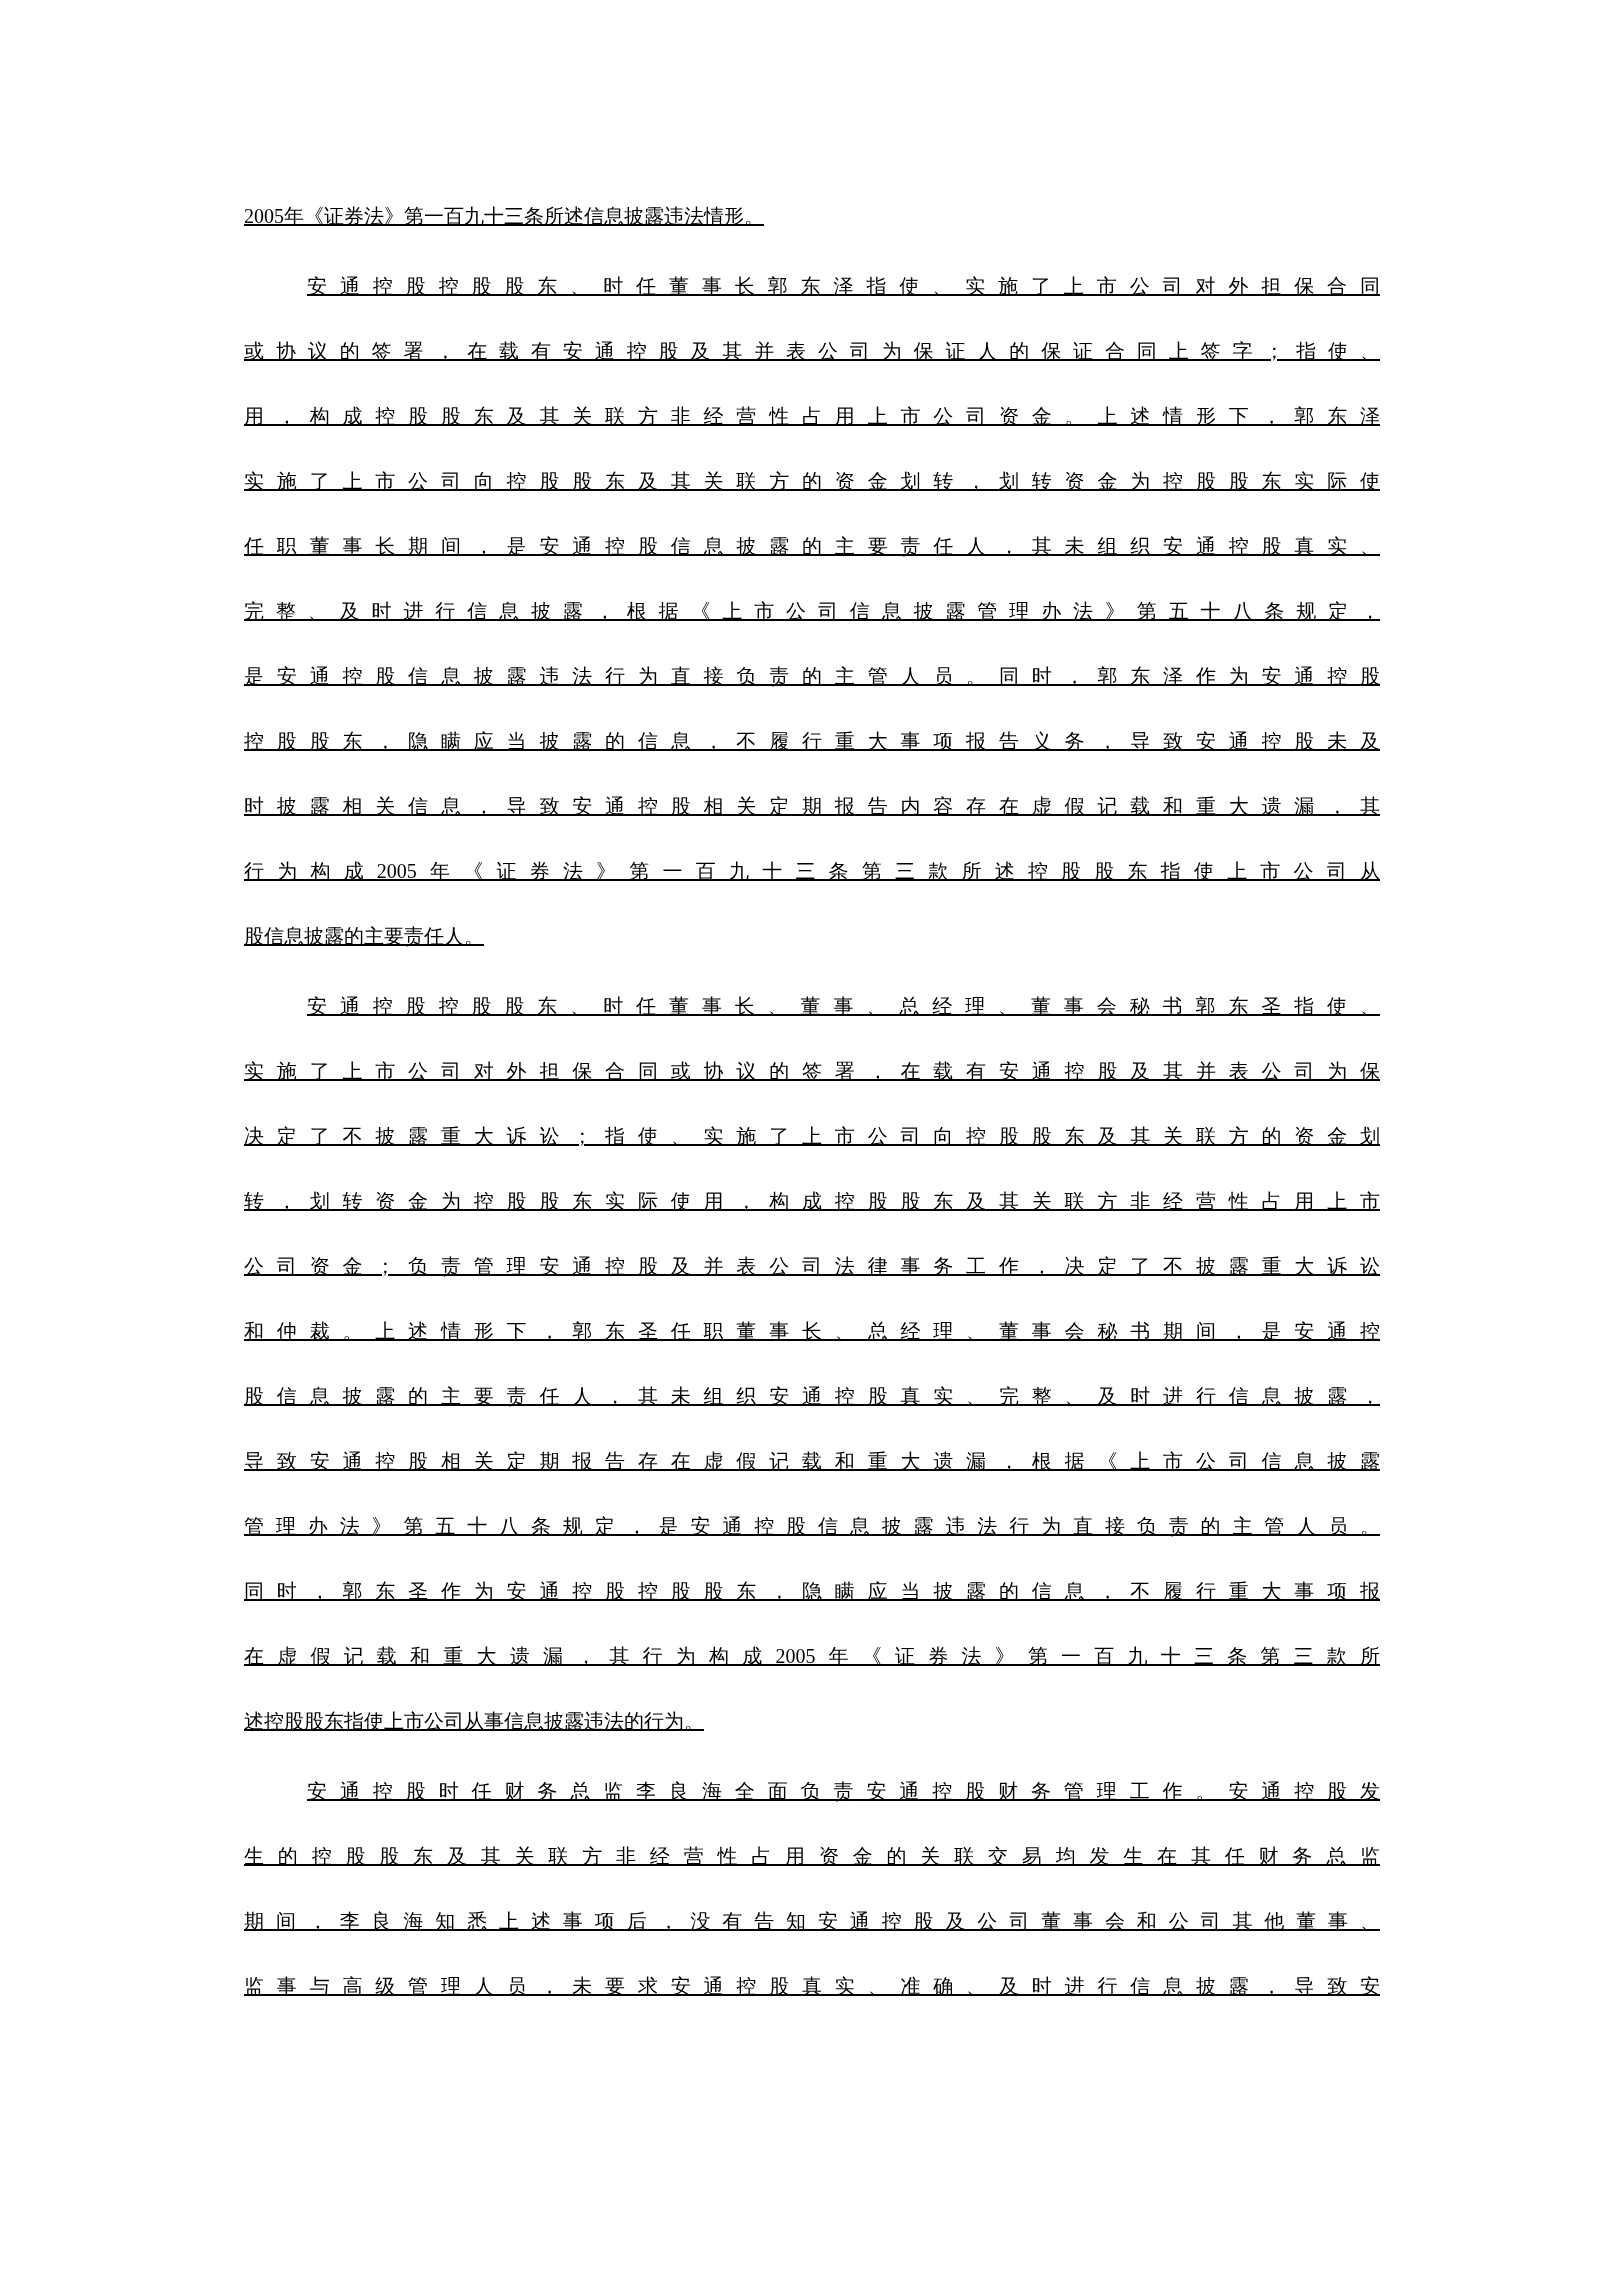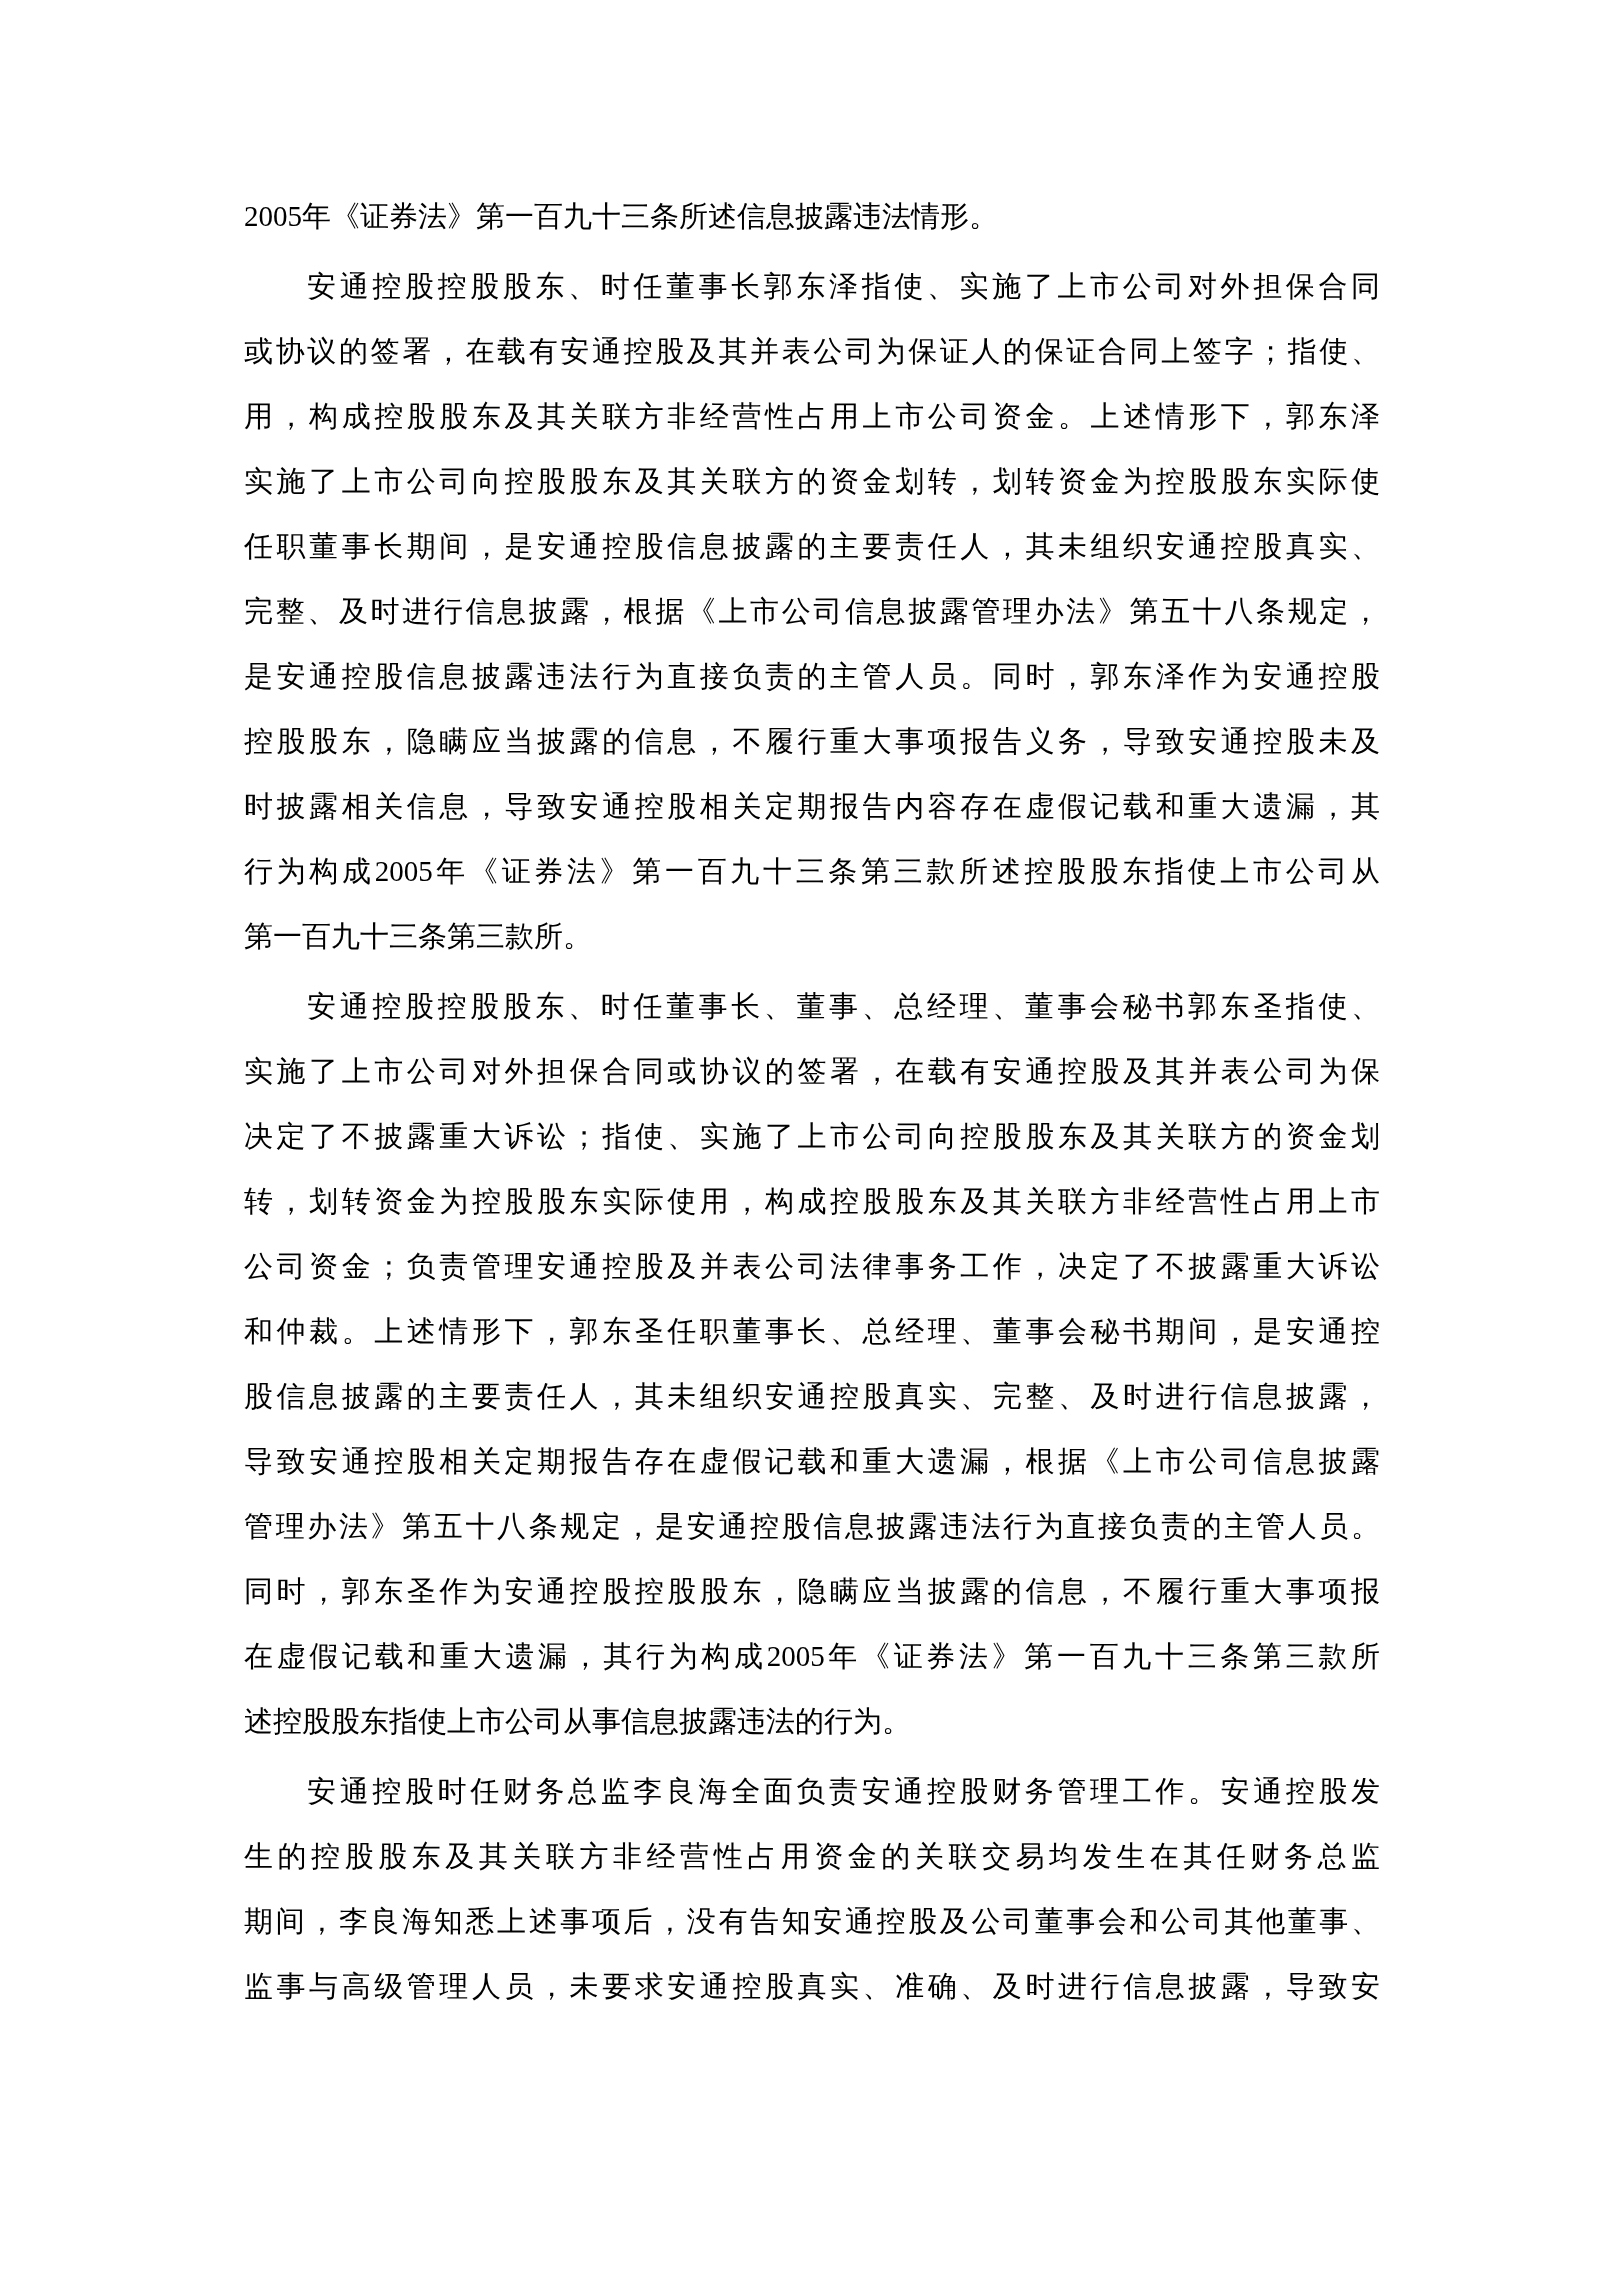--- a/index.html
+++ b/index.html
@@ -26,28 +26,29 @@
   .doc-body {
     position: absolute;
     left: 244px;
     top: 184px;
     width: 1136px;
   }
   .para {
     margin: 0 0 5px 0;
   }
   .line {
-    font-size: 29px;
+    font-size: 20px;
     line-height: 65px;
     height: 65px;
     text-align: justify;
     text-align-last: justify;
     text-justify: inter-character;
     word-break: break-all;
     white-space: normal;
+    text-decoration: underline;
   }
   .line.indent {
     text-indent: 63px;
   }
   .line.final {
     text-align-last: left;
   }
 </style>
 </head>
 <body>
@@ -61,21 +62,21 @@
         <div class="line indent">安通控股控股股东、时任董事长郭东泽指使、实施了上市公司对外担保合同</div>
         <div class="line">或协议的签署，在载有安通控股及其并表公司为保证人的保证合同上签字；指使、</div>
         <div class="line">用，构成控股股东及其关联方非经营性占用上市公司资金。上述情形下，郭东泽</div>
         <div class="line">实施了上市公司向控股股东及其关联方的资金划转，划转资金为控股股东实际使</div>
         <div class="line">任职董事长期间，是安通控股信息披露的主要责任人，其未组织安通控股真实、</div>
         <div class="line">完整、及时进行信息披露，根据《上市公司信息披露管理办法》第五十八条规定，</div>
         <div class="line">是安通控股信息披露违法行为直接负责的主管人员。同时，郭东泽作为安通控股</div>
         <div class="line">控股股东，隐瞒应当披露的信息，不履行重大事项报告义务，导致安通控股未及</div>
         <div class="line">时披露相关信息，导致安通控股相关定期报告内容存在虚假记载和重大遗漏，其</div>
         <div class="line">行为构成2005年《证券法》第一百九十三条第三款所述控股股东指使上市公司从</div>
-        <div class="line final">第一百九十三条第三款所。</div>
+        <div class="line final">股信息披露的主要责任人。</div>
       </div>
       <div class="para">
         <div class="line indent">安通控股控股股东、时任董事长、董事、总经理、董事会秘书郭东圣指使、</div>
         <div class="line">实施了上市公司对外担保合同或协议的签署，在载有安通控股及其并表公司为保</div>
         <div class="line">决定了不披露重大诉讼；指使、实施了上市公司向控股股东及其关联方的资金划</div>
         <div class="line">转，划转资金为控股股东实际使用，构成控股股东及其关联方非经营性占用上市</div>
         <div class="line">公司资金；负责管理安通控股及并表公司法律事务工作，决定了不披露重大诉讼</div>
         <div class="line">和仲裁。上述情形下，郭东圣任职董事长、总经理、董事会秘书期间，是安通控</div>
         <div class="line">股信息披露的主要责任人，其未组织安通控股真实、完整、及时进行信息披露，</div>
         <div class="line">导致安通控股相关定期报告存在虚假记载和重大遗漏，根据《上市公司信息披露</div>

